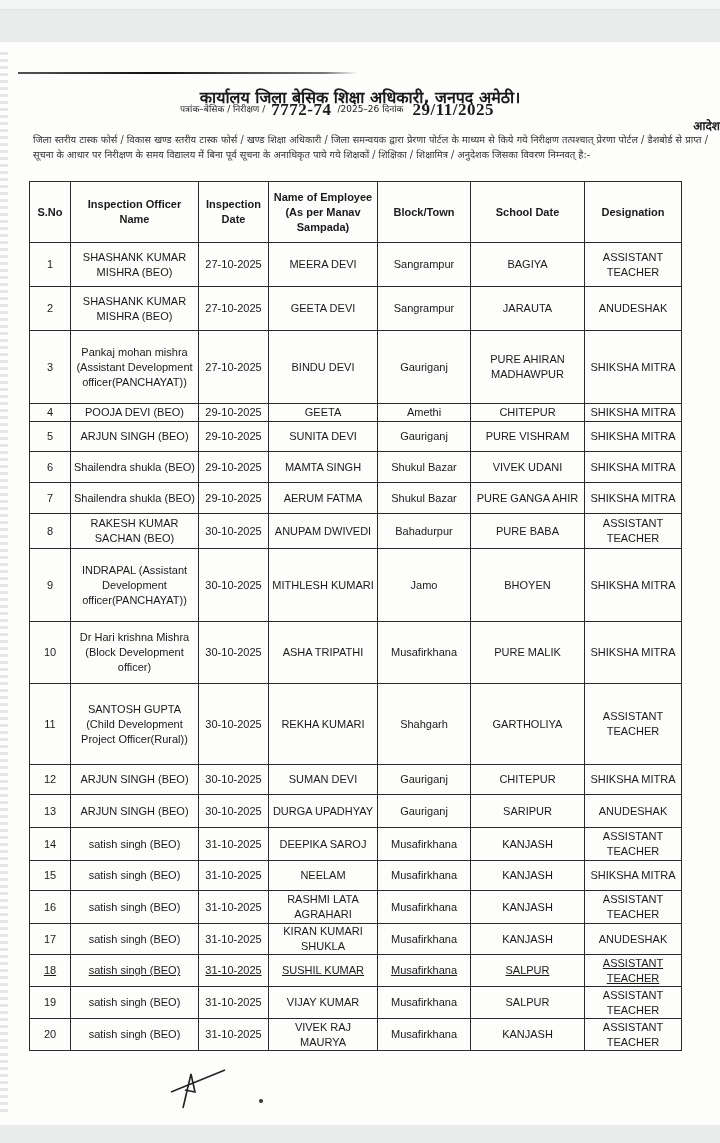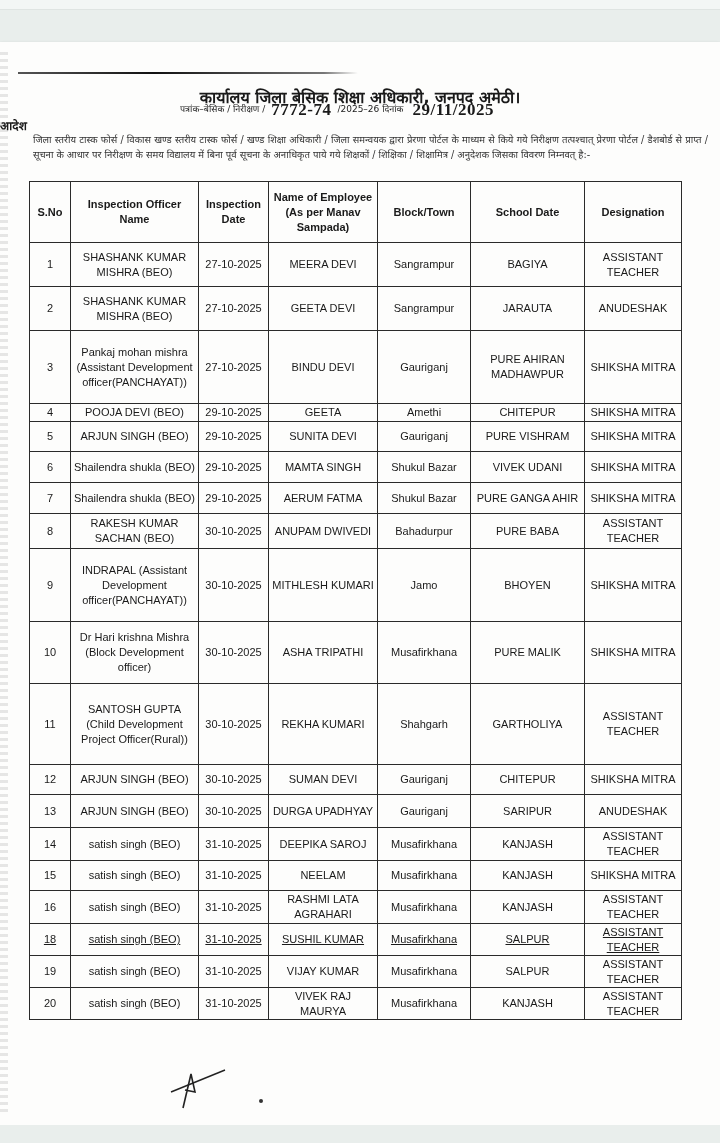--- a/index.html
+++ b/index.html
@@ -16,21 +16,21 @@
     box-shadow:0 1px 3px rgba(0,0,0,0.15);
   }
   .scan-edge { position:absolute; left:0; top:10px; width:8px; height:1060px;
     background:repeating-linear-gradient(180deg,#bbb 0 3px,#fff 3px 7px); opacity:0.35; }
   .topline { position:absolute; left:18px; top:30px; width:340px; height:2px;
     background:linear-gradient(90deg,#555,#111 40%,#777 90%,transparent); }
   .office { position:absolute; left:0; top:44px; width:720px; text-align:center;
     font-family:"DejaVu Sans", sans-serif; font-size:16px; font-weight:bold; }
   .refline { position:absolute; left:180px; top:58px; font-family:"DejaVu Sans", sans-serif; font-size:9px; }
   .refline .hand { font-family:Liberation Serif, serif; font-size:17px; letter-spacing:0.5px; font-weight:bold; vertical-align:-3px; margin:16px 6px; }
-  .order { position:absolute; left:0; top:75px; width:720px; text-align:left;
+  .order { position:absolute; left:0; top:75px; width:720px; text-align:right;
     font-family:"DejaVu Sans", sans-serif; font-size:12px; font-weight:bold; }
   .intro { position:absolute; left:33px; top:90px; width:675px;
     font-family:"DejaVu Sans", sans-serif; font-size:9.6px; line-height:15px; color:#333; text-align:justify; }
   table.report {
     position:absolute; left:29px; top:139px; width:652px;
     border-collapse:collapse; table-layout:fixed;
     font-family:"Liberation Sans", sans-serif; font-size:11px;
   }
   table.report th, table.report td {
     border:1.2px solid #2a2a2a; text-align:center; vertical-align:middle;
@@ -221,20 +221,29 @@
         </tr>
         <tr style="height: 33px;">
           <td>16</td>
           <td>satish singh (BEO)</td>
           <td>31-10-2025</td>
           <td>RASHMI LATA AGRAHARI</td>
           <td>Musafirkhana</td>
           <td>KANJASH</td>
           <td>ASSISTANT TEACHER</td>
         </tr>
+        <tr style="height: 30px;">
+          <td>17</td>
+          <td>satish singh (BEO)</td>
+          <td>31-10-2025</td>
+          <td>KIRAN KUMARI SHUKLA</td>
+          <td>Musafirkhana</td>
+          <td>KANJASH</td>
+          <td>ANUDESHAK</td>
+        </tr>
         <tr style="height: 32px; text-decoration: underline;">
           <td>18</td>
           <td>satish singh (BEO)</td>
           <td>31-10-2025</td>
           <td>SUSHIL KUMAR</td>
           <td>Musafirkhana</td>
           <td>SALPUR</td>
           <td>ASSISTANT TEACHER</td>
         </tr>
         <tr style="height: 32px;">

